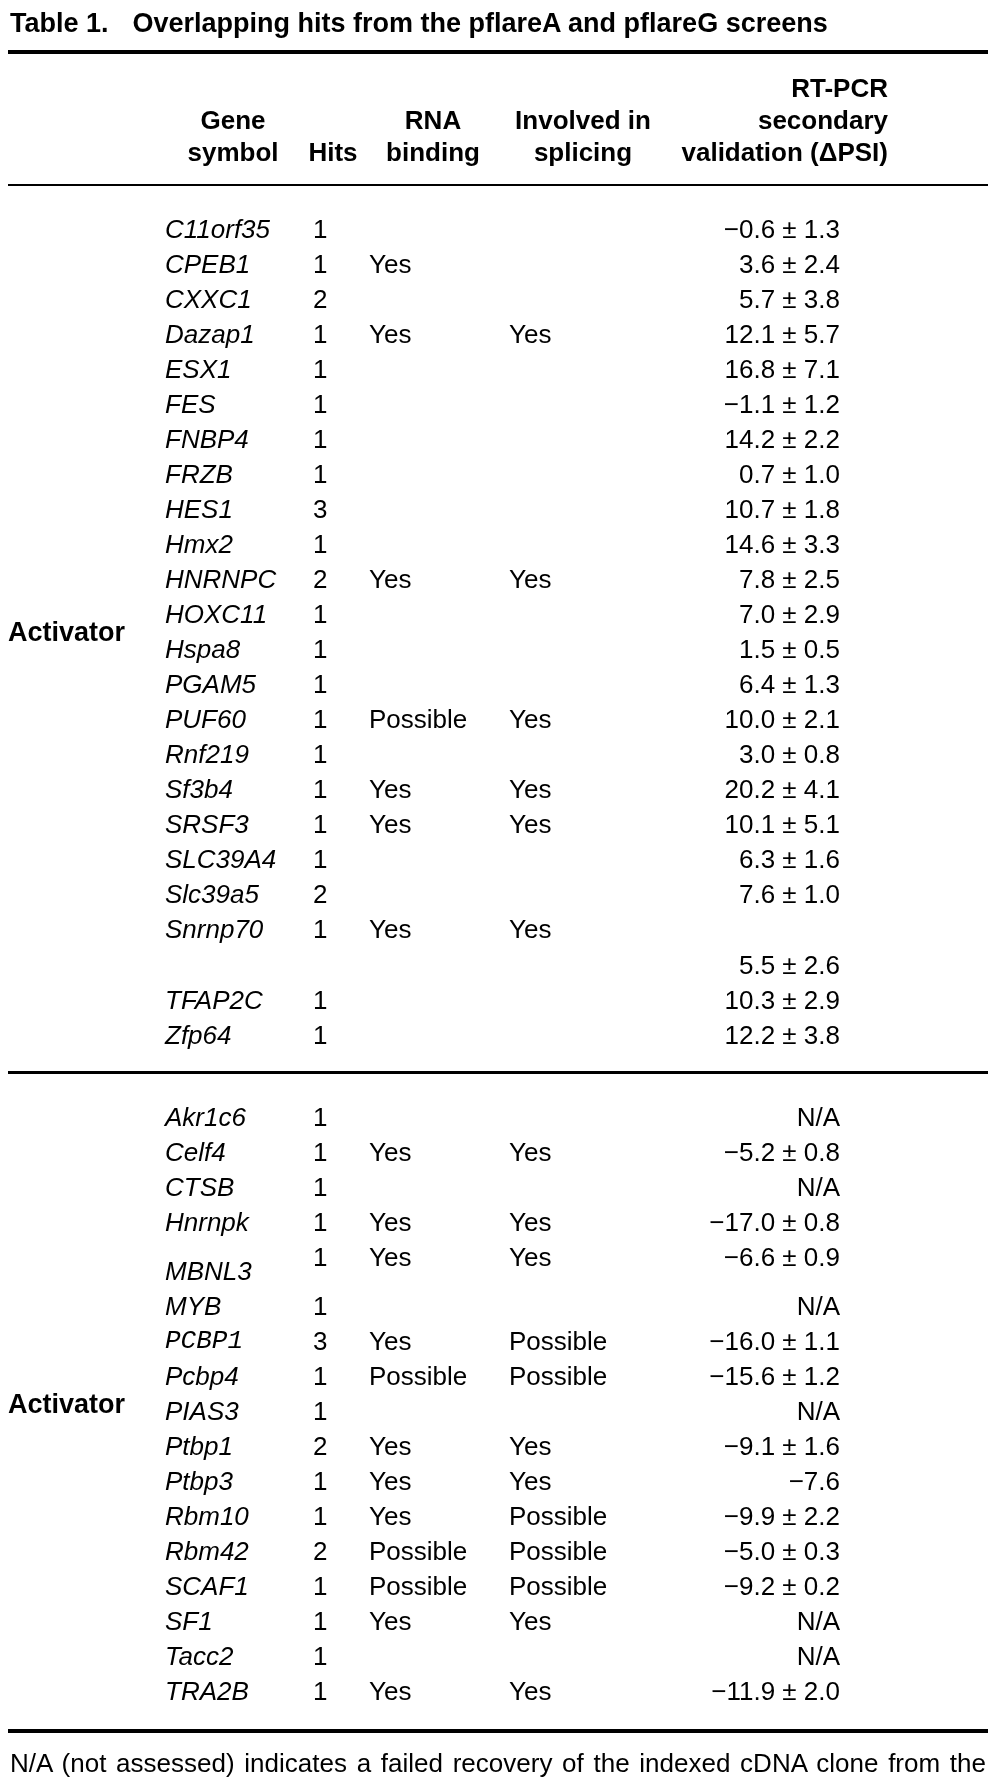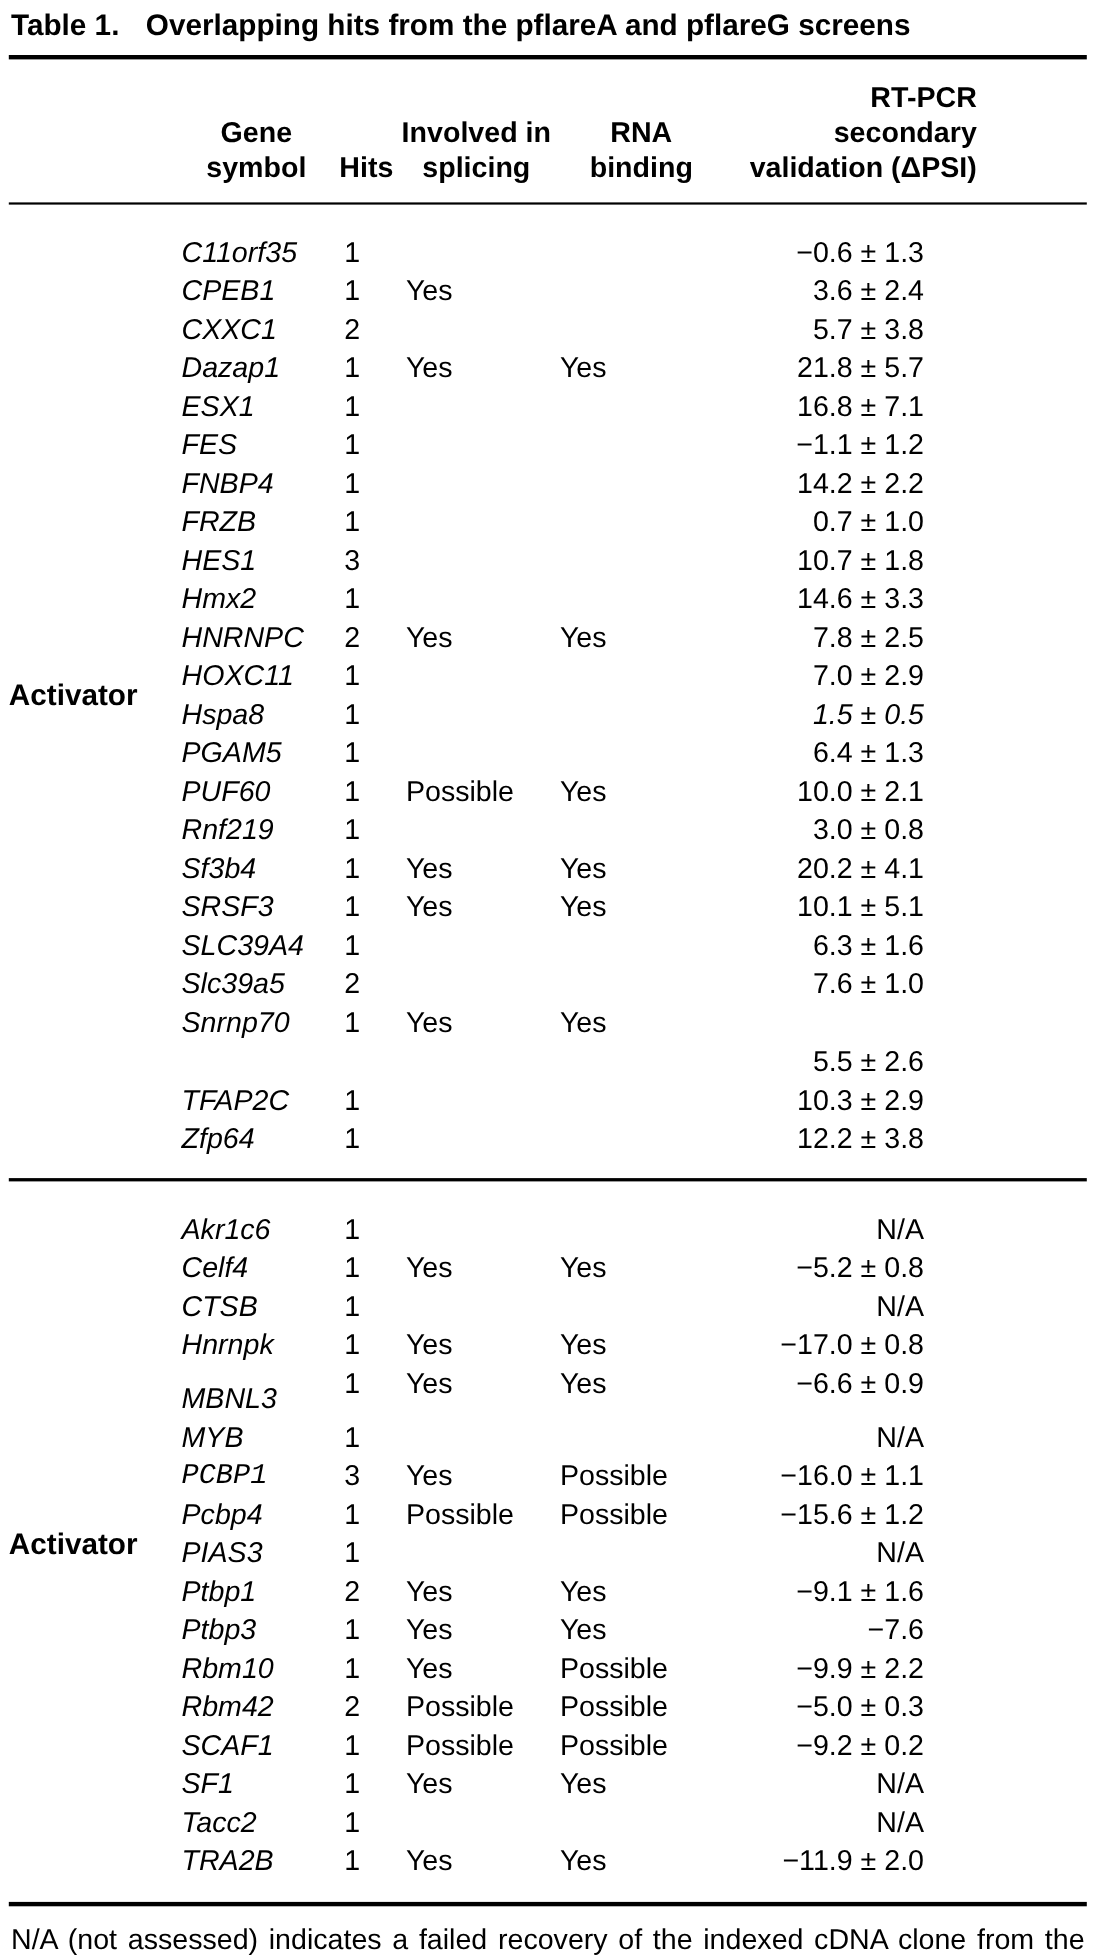--- a/index.html
+++ b/index.html
@@ -56,24 +56,24 @@
     <span class="title-label">Table 1.</span><span class="title-text">Overlapping hits from the pflareA and pflareG screens</span>
   </div>
 
   <div class="rule thick"></div>
 
   <div class="grid header">
     <div></div>
     <div class="hc">Gene
 symbol</div>
     <div class="hc">Hits</div>
+    <div class="hc">RNA
+binding</div>
     <div class="hc">Involved in
 splicing</div>
-    <div class="hc">RNA
-binding</div>
     <div class="hc h-dpsi">RT-PCR secondary
 validation (ΔPSI)</div>
   </div>
 
   <div class="rule thin"></div>
 
   <div id="groups">
       <div class="grid group">
         <div class="group-label" style="grid-row: 1 / span 23;">Activator</div>
         <div class="cell c-gene" style="grid-row: 1;">C11orf35</div>
@@ -88,21 +88,21 @@
         <div class="cell c-dpsi" style="grid-row: 2;">3.6 ± 2.4</div>
         <div class="cell c-gene" style="grid-row: 3;">CXXC1</div>
         <div class="cell c-hits" style="grid-row: 3;">2</div>
         <div class="cell c-rna" style="grid-row: 3;"></div>
         <div class="cell c-spl" style="grid-row: 3;"></div>
         <div class="cell c-dpsi" style="grid-row: 3;">5.7 ± 3.8</div>
         <div class="cell c-gene" style="grid-row: 4;">Dazap1</div>
         <div class="cell c-hits" style="grid-row: 4;">1</div>
         <div class="cell c-rna" style="grid-row: 4;">Yes</div>
         <div class="cell c-spl" style="grid-row: 4;">Yes</div>
-        <div class="cell c-dpsi" style="grid-row: 4;">21.8 ± 5.7</div>
+        <div class="cell c-dpsi" style="grid-row: 4;">12.1 ± 5.7</div>
         <div class="cell c-gene" style="grid-row: 5;">ESX1</div>
         <div class="cell c-hits" style="grid-row: 5;">1</div>
         <div class="cell c-rna" style="grid-row: 5;"></div>
         <div class="cell c-spl" style="grid-row: 5;"></div>
         <div class="cell c-dpsi" style="grid-row: 5;">16.8 ± 7.1</div>
         <div class="cell c-gene" style="grid-row: 6;">FES</div>
         <div class="cell c-hits" style="grid-row: 6;">1</div>
         <div class="cell c-rna" style="grid-row: 6;"></div>
         <div class="cell c-spl" style="grid-row: 6;"></div>
         <div class="cell c-dpsi" style="grid-row: 6;">−1.1 ± 1.2</div>
@@ -133,21 +133,21 @@
         <div class="cell c-dpsi" style="grid-row: 11;">7.8 ± 2.5</div>
         <div class="cell c-gene" style="grid-row: 12;">HOXC11</div>
         <div class="cell c-hits" style="grid-row: 12;">1</div>
         <div class="cell c-rna" style="grid-row: 12;"></div>
         <div class="cell c-spl" style="grid-row: 12;"></div>
         <div class="cell c-dpsi" style="grid-row: 12;">7.0 ± 2.9</div>
         <div class="cell c-gene" style="grid-row: 13;">Hspa8</div>
         <div class="cell c-hits" style="grid-row: 13;">1</div>
         <div class="cell c-rna" style="grid-row: 13;"></div>
         <div class="cell c-spl" style="grid-row: 13;"></div>
-        <div class="cell c-dpsi" style="grid-row: 13; font-style: italic;">1.5 ± 0.5</div>
+        <div class="cell c-dpsi" style="grid-row: 13;">1.5 ± 0.5</div>
         <div class="cell c-gene" style="grid-row: 14;">PGAM5</div>
         <div class="cell c-hits" style="grid-row: 14;">1</div>
         <div class="cell c-rna" style="grid-row: 14;"></div>
         <div class="cell c-spl" style="grid-row: 14;"></div>
         <div class="cell c-dpsi" style="grid-row: 14;">6.4 ± 1.3</div>
         <div class="cell c-gene" style="grid-row: 15;">PUF60</div>
         <div class="cell c-hits" style="grid-row: 15;">1</div>
         <div class="cell c-rna" style="grid-row: 15;">Possible</div>
         <div class="cell c-spl" style="grid-row: 15;">Yes</div>
         <div class="cell c-dpsi" style="grid-row: 15;">10.0 ± 2.1</div>

